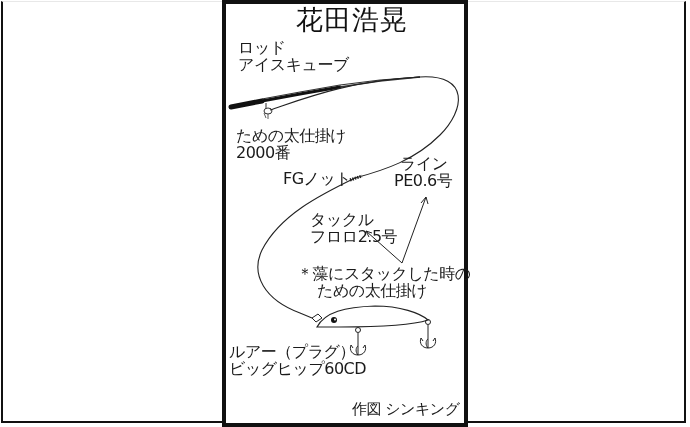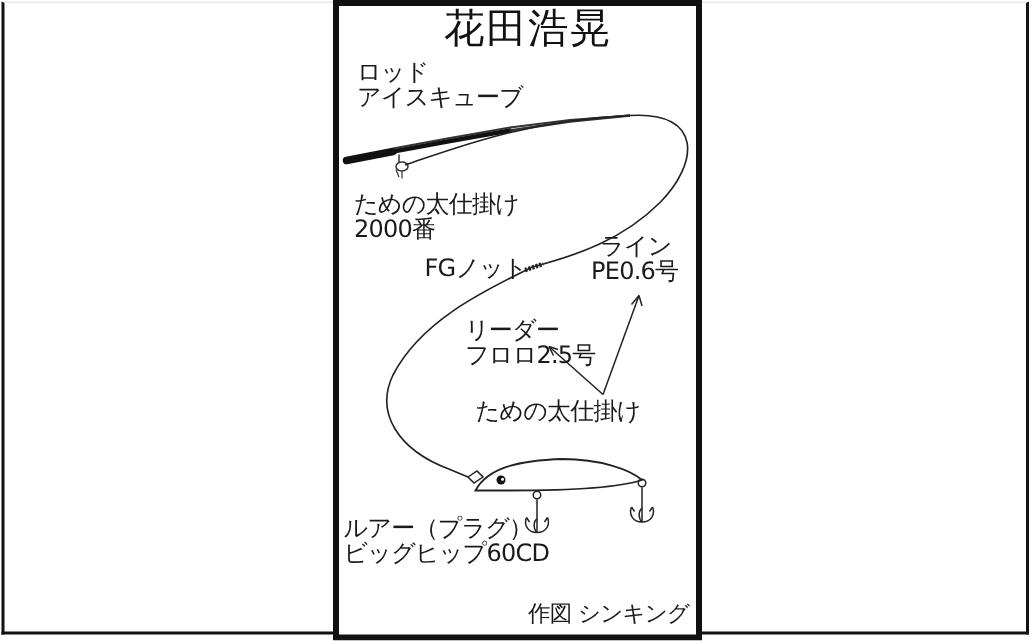--- a/index.html
+++ b/index.html
@@ -125,25 +125,26 @@
 <div class="lbl" style="left:283px; top:170px;">
   <div>FGノット</div>
 </div>
 
 <div class="lbl" style="left:394px; top:155px;">
   <div style="padding-left:6px;">ライン</div>
   <div>PE0.6号</div>
 </div>
 
 <div class="lbl" style="left:310px; top:211px;">
-  <div>リーダー</div>
+  <div>タックル</div>
   <div>フロロ2.5号</div>
 </div>
 
 <div class="lbl" style="left:297px; top:265px;">
+  <div>＊藻にスタックした時の</div>
   <div style="padding-left:20px;">ための太仕掛け</div>
 </div>
 
 <div class="lbl" style="left:229px; top:343px;">
   <div>ルアー（プラグ）</div>
   <div>ビッグヒップ60CD</div>
 </div>
 
 <div class="lbl credit" style="left:352px; top:401px;">作図 シンキング</div>
 

